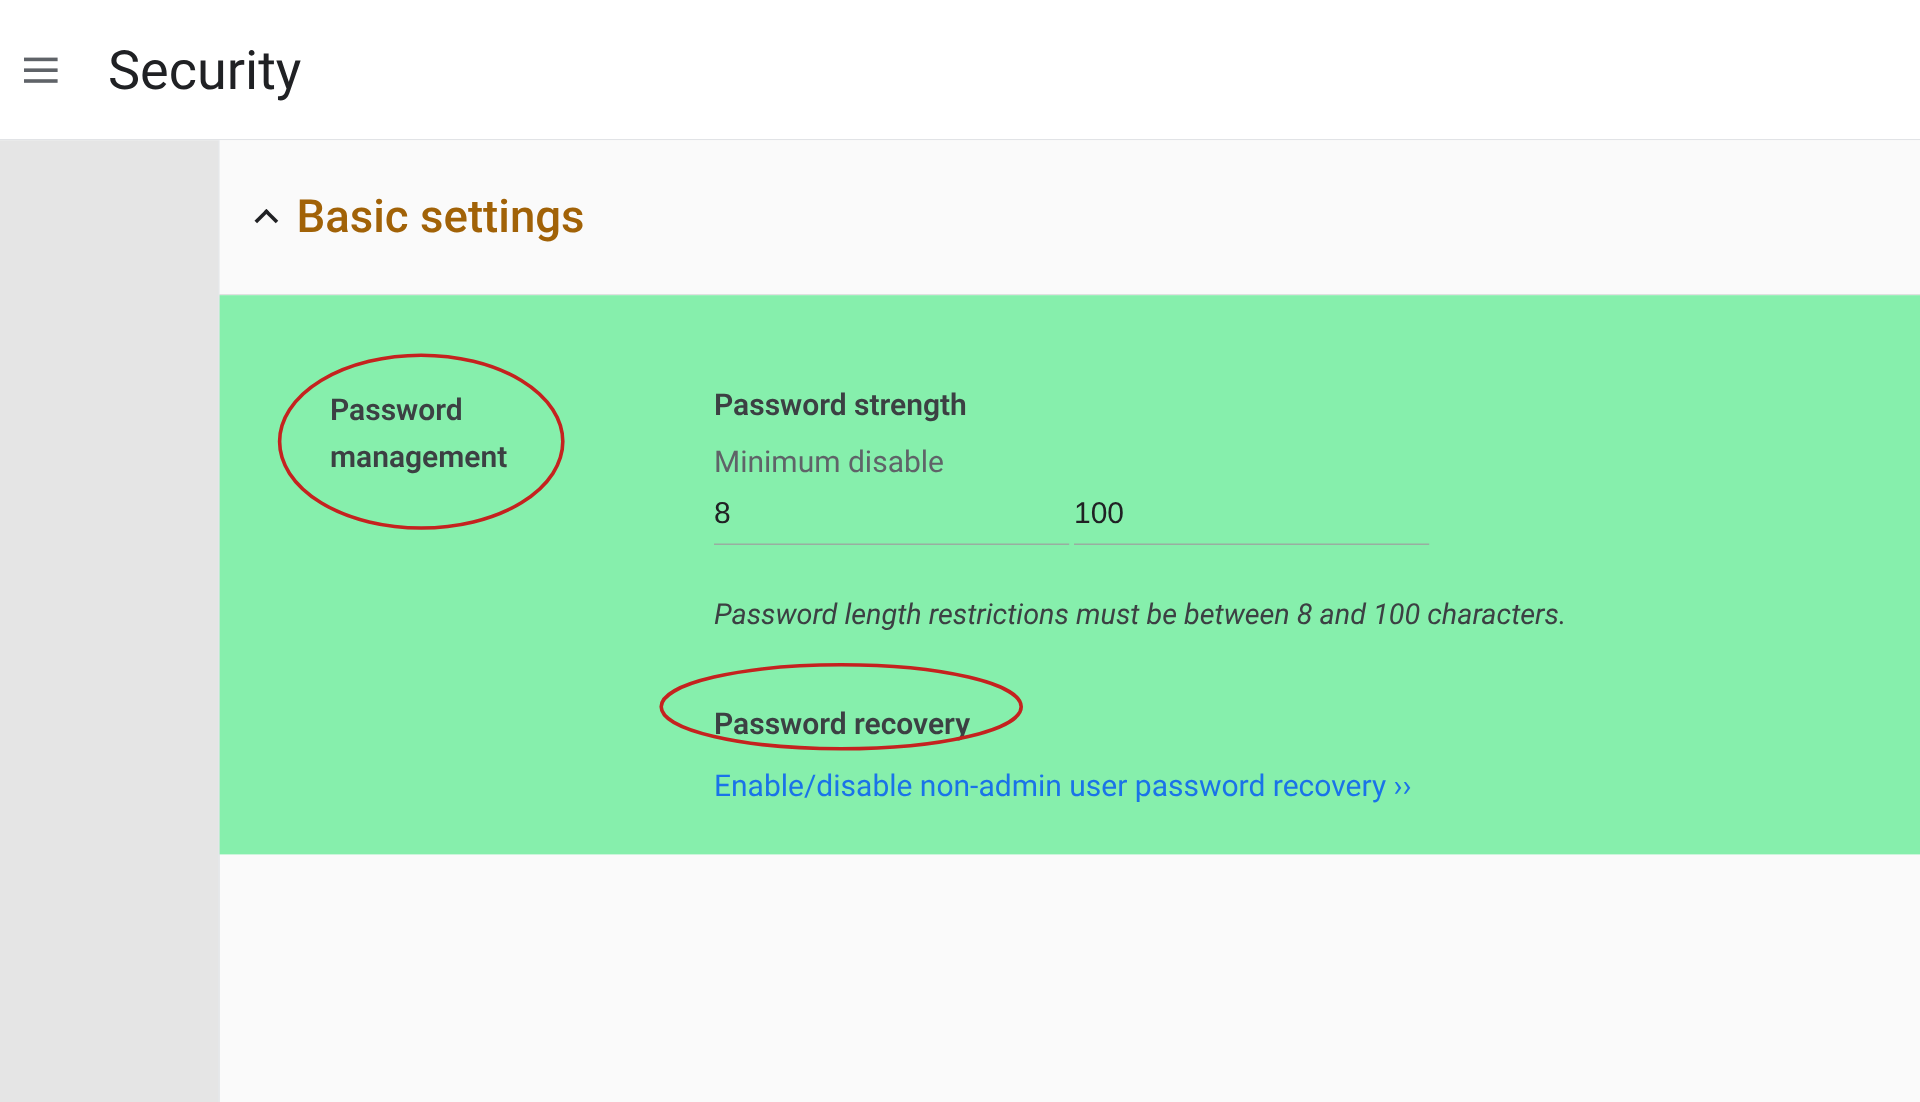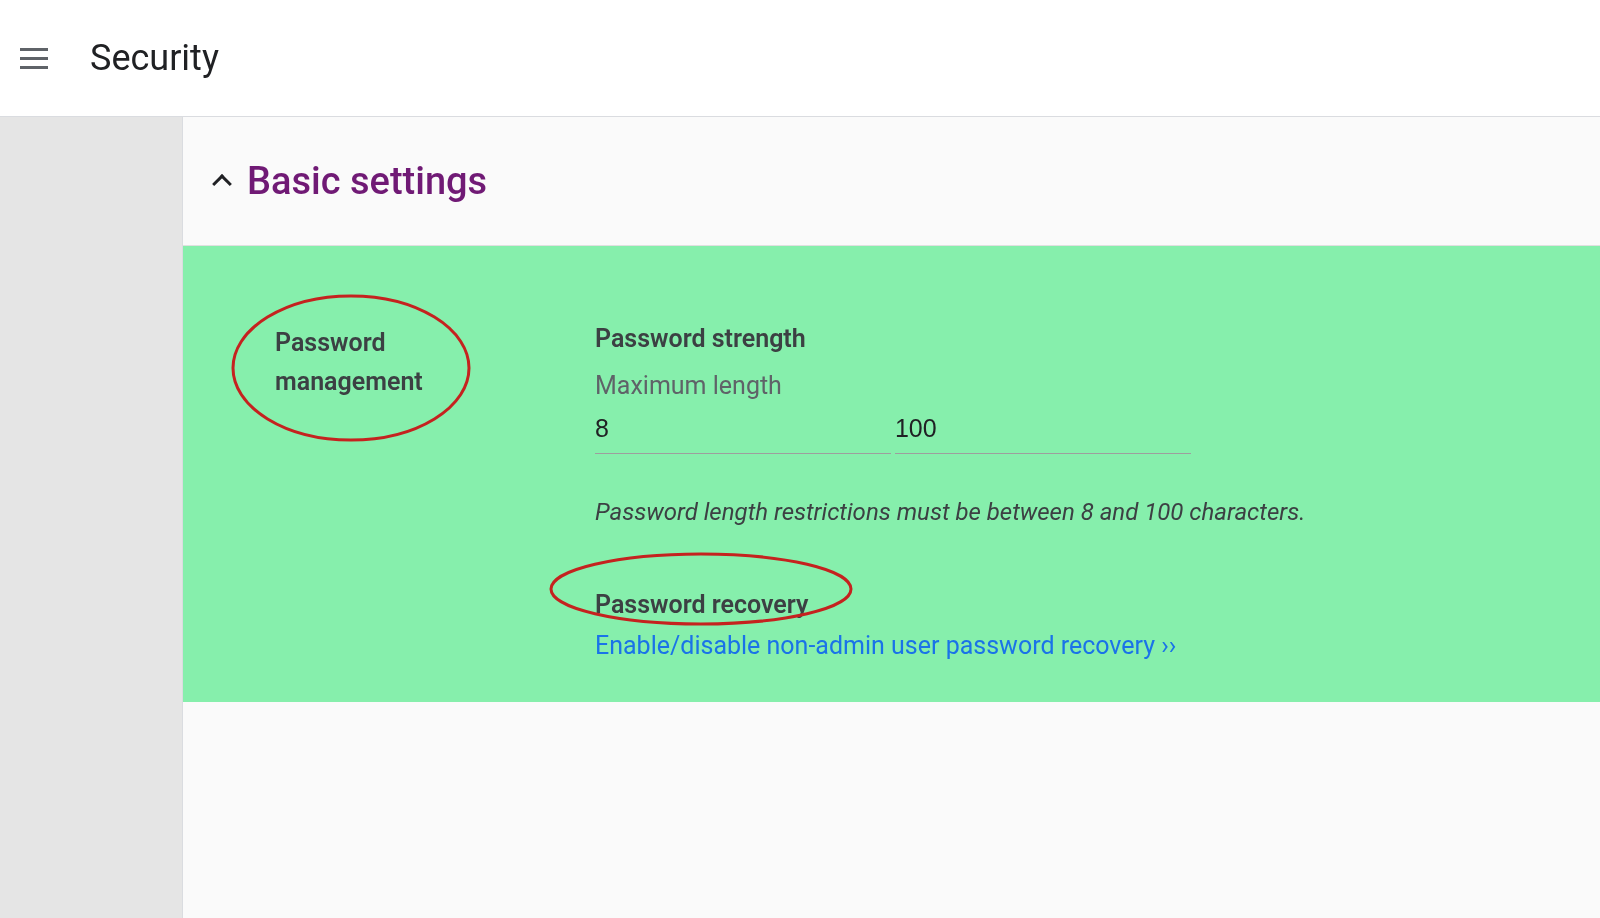--- a/index.html
+++ b/index.html
@@ -28,21 +28,21 @@
       height: 28px;
       cursor: pointer;
       margin-right: 42px;
     }
     .hamburger span {
       display: block;
       height: 3px;
       background: #5f6368;
     }
     .page-title {
-      font-size: 36px;
+      font-size: 45px;
       font-weight: 400;
       color: #202124;
       text-align: right;
     }
     .divider {
       height: 1px;
       background: #dadce0;
       width: 100%;
     }
     .layout {
@@ -73,21 +73,21 @@
       border-left: 3px solid #202124;
       border-top: 3px solid #202124;
       transform: rotate(45deg);
       margin-right: 18px;
       margin-top: 6px;
       cursor: pointer;
     }
     .section-title {
       font-size: 38px;
       font-weight: 500;
-      color: #701a75;
+      color: #a16207;
     }
     .section-divider {
       height: 1px;
       background: #e0e0e0;
       width: 100%;
     }
     .settings-body {
       display: flex;
       padding: 78px 42px 42px 92px;
       background: #86efac;
@@ -135,21 +135,21 @@
       font-size: 24px;
       color: #3c4043;
       margin-top: -12px;
       margin-bottom: 64px;
       font-style: italic;
     }
     .recovery-title {
       font-size: 25px;
       font-weight: 600;
       color: #3c4043;
-      margin-bottom: 12px;
+      margin-bottom: 22px;
     }
     .recovery-link {
       font-size: 25px;
       color: #1a73e8;
       text-decoration: none;
       cursor: pointer;
       text-align: right;
     }
     
     .ellipse1 {
@@ -205,21 +205,21 @@
           <div class="setting-name">
             <span>Password</span><br>
             <span>management</span>
           </div>
         </div>
       </div>
 
       <div class="right-col">
         <div class="field-group-title">Password strength</div>
 
-        <div class="field-label">Maximum length</div>
+        <div class="field-label">Minimum disable</div>
         <input class="field-input" type="text" value="8" style="">
 
         <input class="field-input" type="text" value="100" style="">
 
         <div class="helper-text">Password length restrictions must be between 8 and 100 characters.</div>
 
         <div class="recovery-wrap">
           <svg class="ellipse2" viewBox="0 0 312 78">
             <ellipse cx="156" cy="39" rx="150" ry="35" fill="none" stroke="#c5221f" stroke-width="3"></ellipse>
           </svg>

